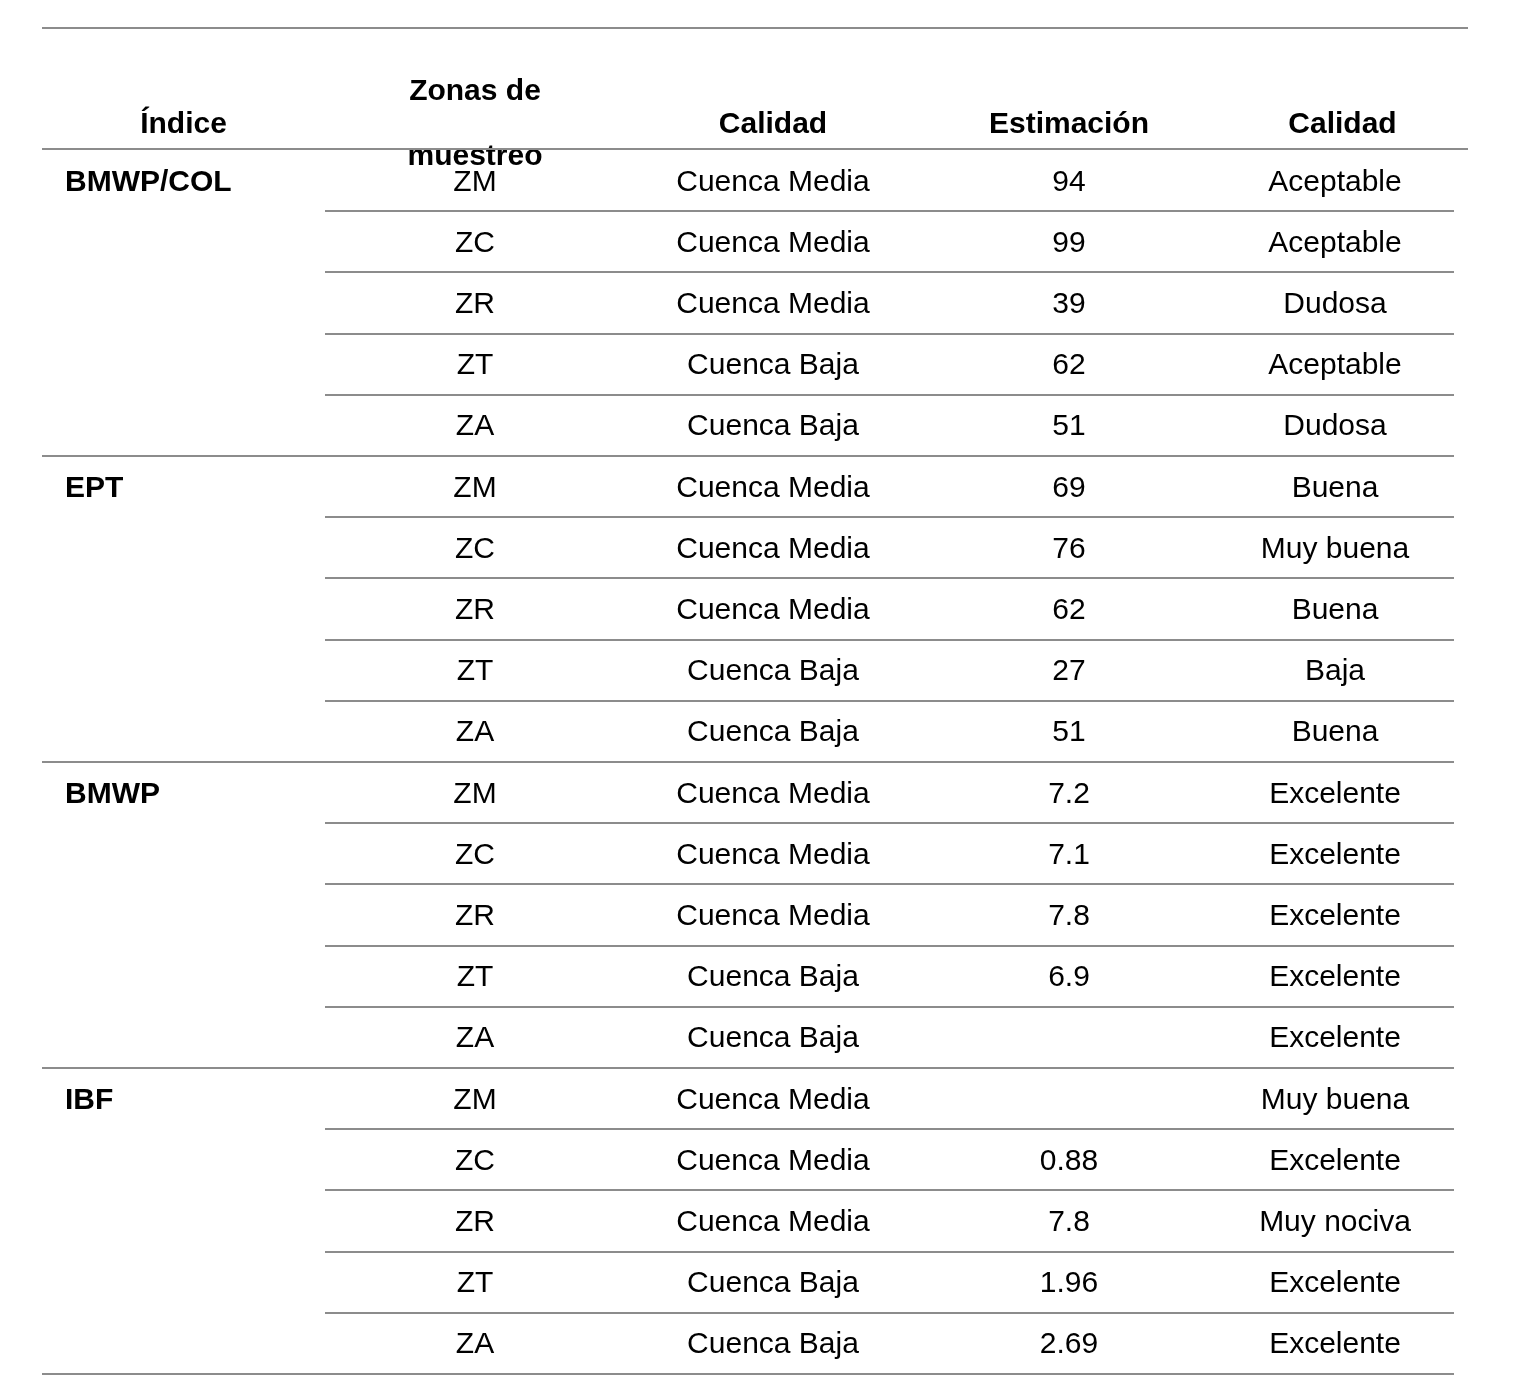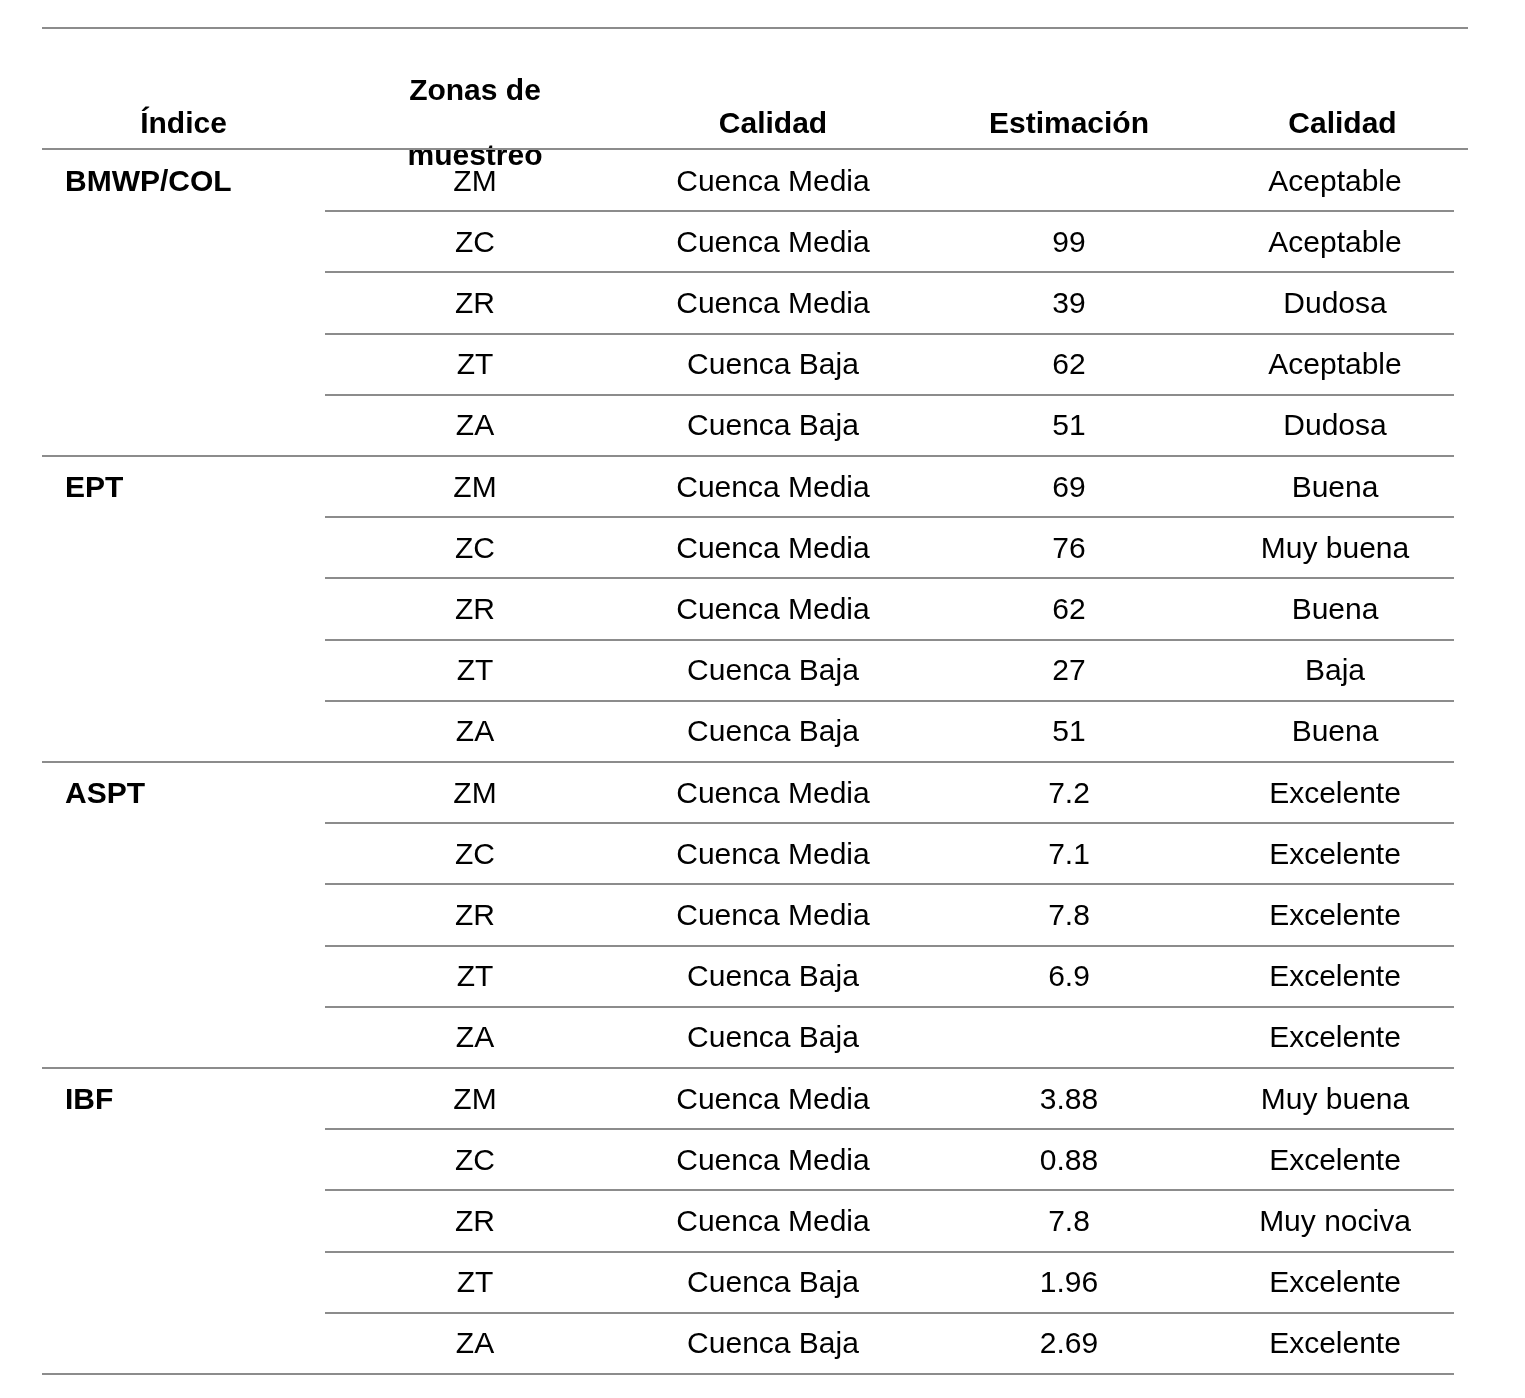--- a/index.html
+++ b/index.html
@@ -93,20 +93,21 @@
     <div class="hcell h-qual">Calidad</div>
   </div>
 
   <div class="hline" style="left:0;top:121px;width:1426px;"></div>
 
   <div id="body-rows">
       <div class="row" style="top: 123px;">
     <div class="cell index c-index">BMWP/COL</div>
     <div class="cell c-zone">ZM</div>
     <div class="cell c-basin">Cuenca Media</div>
+    <div class="cell c-est">94</div>
     <div class="cell c-qual">Aceptable</div>
   </div>
       <div class="hline" style="left: 283px; width: 1129px; top: 183.2px;"></div>
       <div class="row" style="top: 184.2px;">
     <div class="cell index c-index"></div>
     <div class="cell c-zone">ZC</div>
     <div class="cell c-basin">Cuenca Media</div>
     <div class="cell c-est">99</div>
     <div class="cell c-qual">Aceptable</div>
   </div>
@@ -169,21 +170,21 @@
       <div class="hline" style="left: 283px; width: 1129px; top: 672.8px;"></div>
       <div class="row" style="top: 673.8px;">
     <div class="cell index c-index"></div>
     <div class="cell c-zone">ZA</div>
     <div class="cell c-basin">Cuenca Baja</div>
     <div class="cell c-est">51</div>
     <div class="cell c-qual">Buena</div>
   </div>
       <div class="hline" style="left: 0px; width: 1412px; top: 734px;"></div>
       <div class="row" style="top: 735px;">
-    <div class="cell index c-index">ASPT</div>
+    <div class="cell index c-index">BMWP</div>
     <div class="cell c-zone">ZM</div>
     <div class="cell c-basin">Cuenca Media</div>
     <div class="cell c-est">7.2</div>
     <div class="cell c-qual">Excelente</div>
   </div>
       <div class="hline" style="left: 283px; width: 1129px; top: 795.2px;"></div>
       <div class="row" style="top: 796.2px;">
     <div class="cell index c-index"></div>
     <div class="cell c-zone">ZC</div>
     <div class="cell c-basin">Cuenca Media</div>
@@ -211,21 +212,20 @@
     <div class="cell index c-index"></div>
     <div class="cell c-zone">ZA</div>
     <div class="cell c-basin">Cuenca Baja</div>
     <div class="cell c-qual">Excelente</div>
   </div>
       <div class="hline" style="left: 0px; width: 1412px; top: 1040px;"></div>
       <div class="row" style="top: 1041px;">
     <div class="cell index c-index">IBF</div>
     <div class="cell c-zone">ZM</div>
     <div class="cell c-basin">Cuenca Media</div>
-    <div class="cell c-est">3.88</div>
     <div class="cell c-qual">Muy buena</div>
   </div>
       <div class="hline" style="left: 283px; width: 1129px; top: 1101.2px;"></div>
       <div class="row" style="top: 1102.2px;">
     <div class="cell index c-index"></div>
     <div class="cell c-zone">ZC</div>
     <div class="cell c-basin">Cuenca Media</div>
     <div class="cell c-est">0.88</div>
     <div class="cell c-qual">Excelente</div>
   </div>

